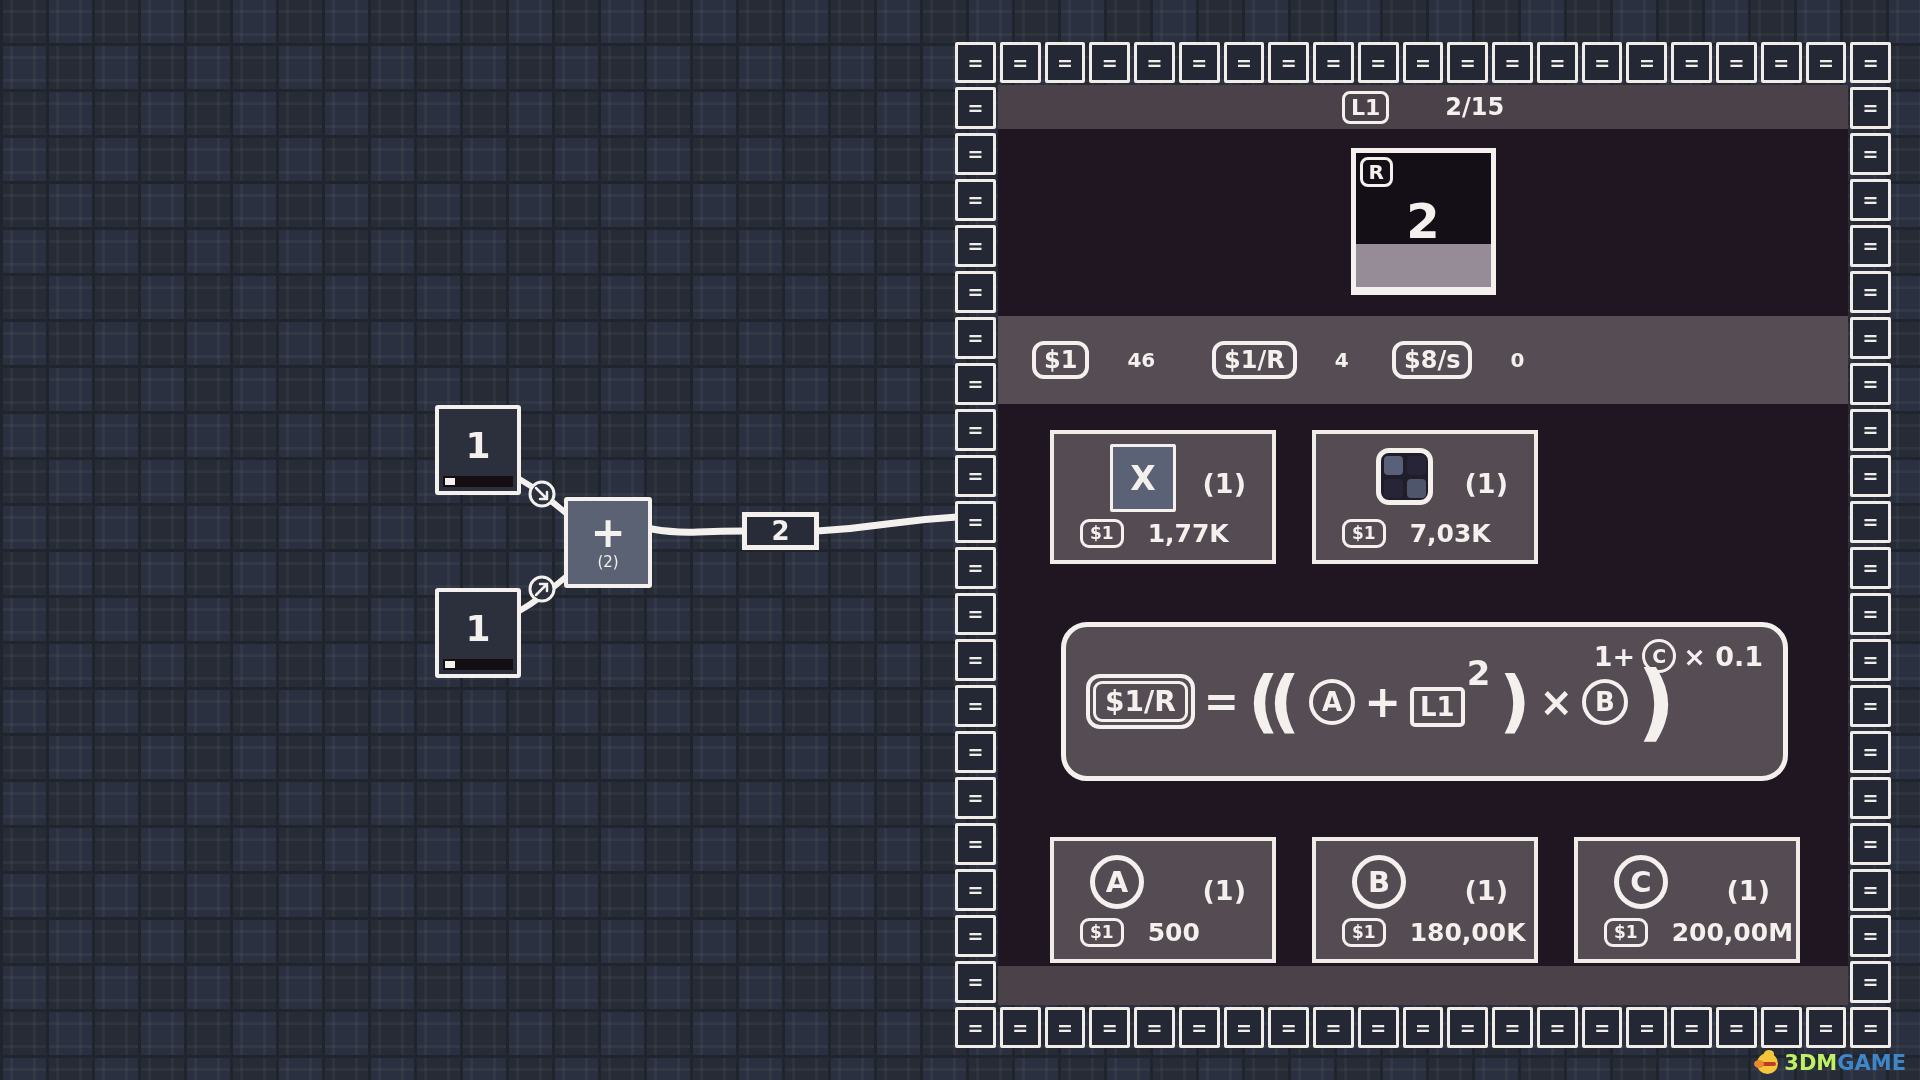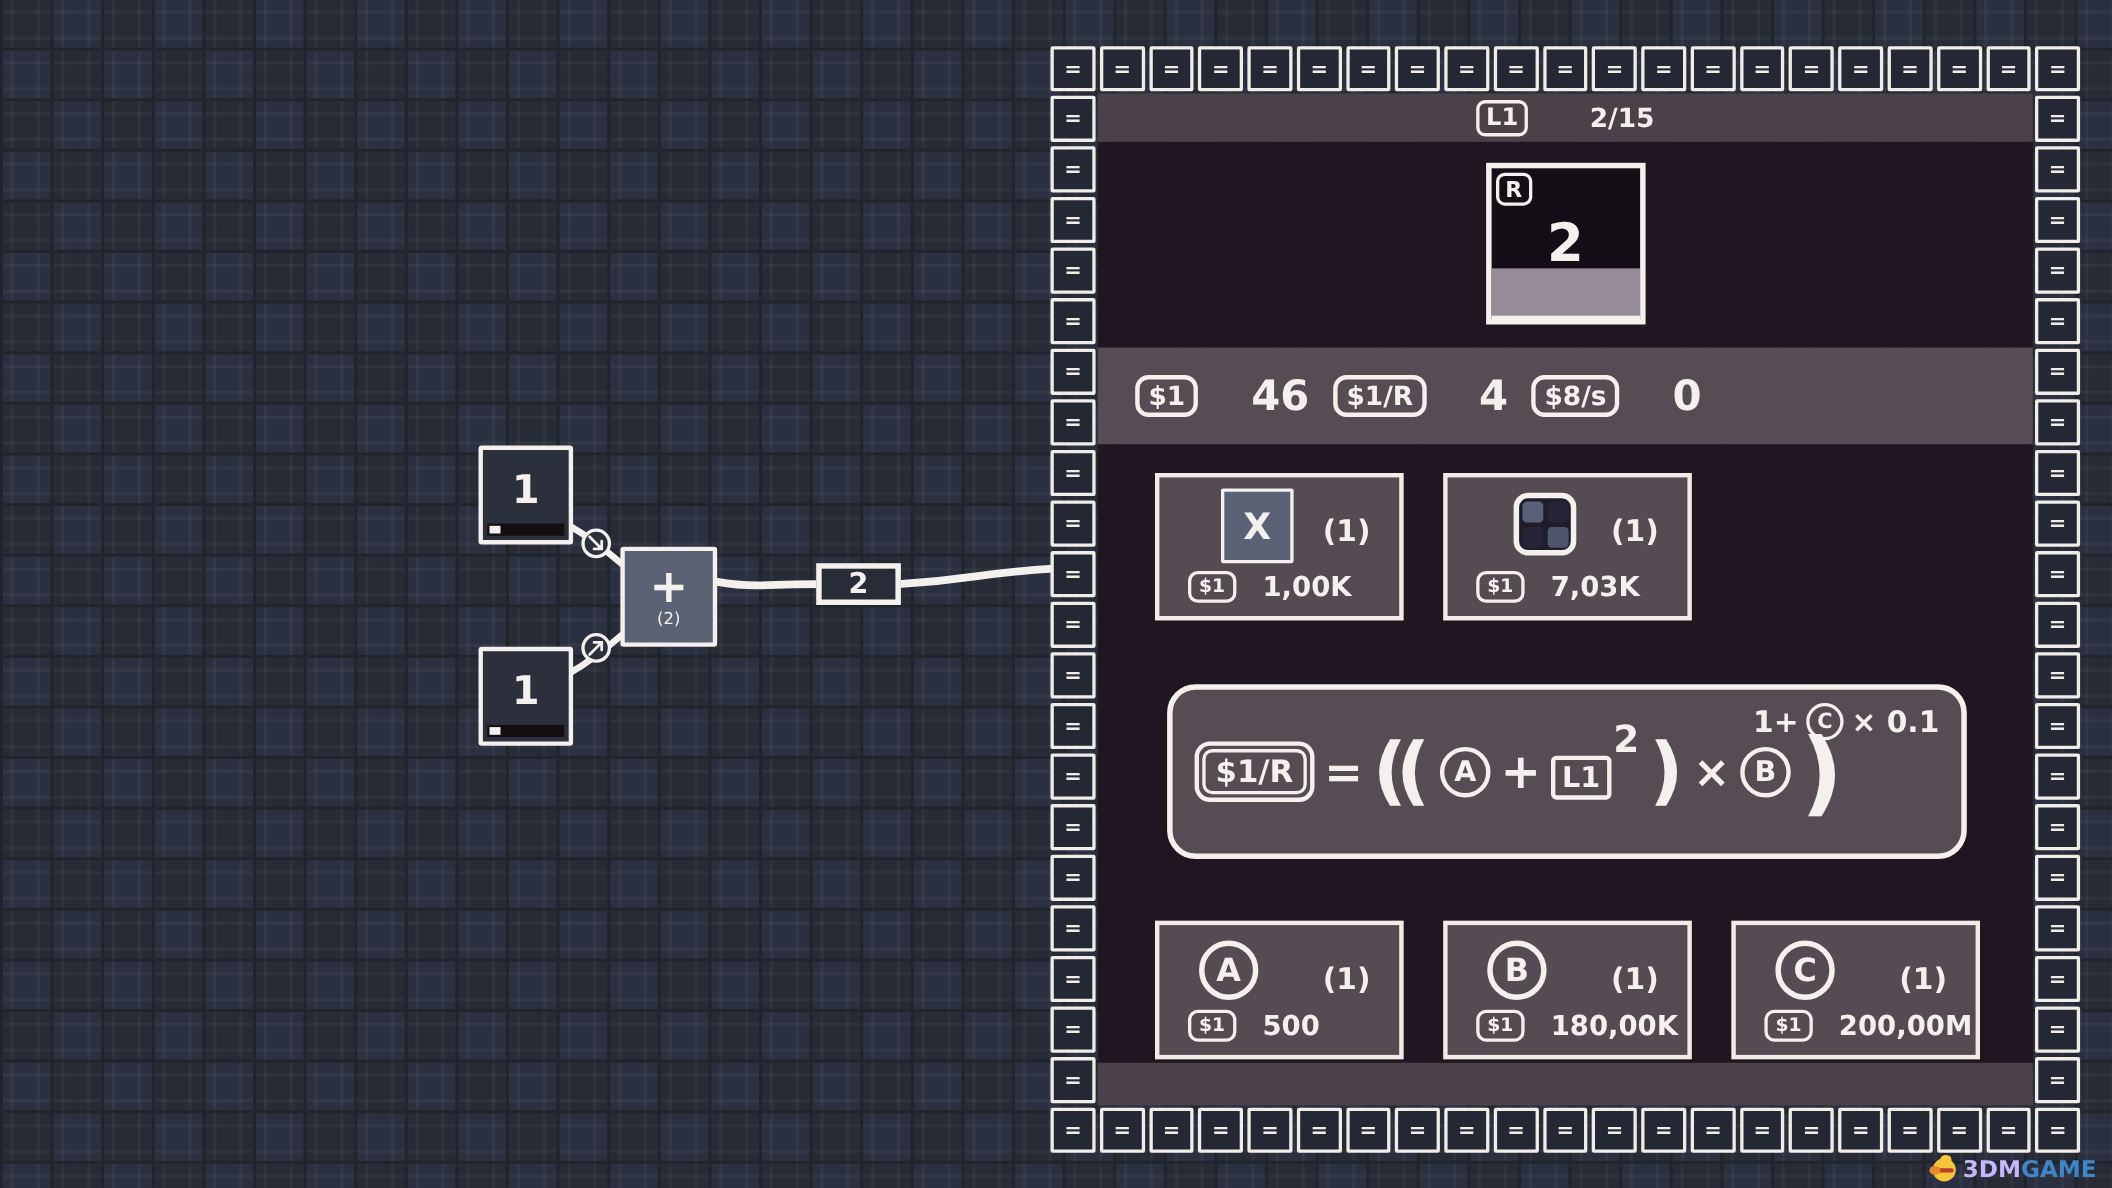--- a/index.html
+++ b/index.html
@@ -68,21 +68,21 @@
     background:#140e17; border:5px solid #f3f0ed; }
   #r-tag { position:absolute; top:4px; left:4px; border:3px solid #f3f0ed; border-radius:8px;
     font-size:20px; padding:0 6px; line-height:24px; }
   #r-val { position:absolute; top:40px; left:0; right:0; text-align:center; font-size:48px; }
   #r-progress { position:absolute; left:0; right:0; bottom:0; height:46px; background:#968c97;
     border-bottom:3px solid #f3f0ed; }
 
   
   .stat { width:180px; display:flex; align-items:center; }
   .sbadge { border:4px solid #f3f0ed; border-radius:12px; font-size:24px; padding:1px 8px; }
-  .sval { margin-left:48px; font-size:38px; }
+  .sval { margin-left:38px; font-size:20px; }
 
   
   .shop-row { position:absolute; left:52px; display:flex; gap:36px; }
   #row-upgrades { top:26px; }
   #row-vars { top:433px; }
   .shop-btn { position:relative; width:226px; height:134px; background:#554b53;
     border:4px solid #f0ede9; cursor:pointer; }
   .shop-btn.h126 { height:126px; }
   .count { position:absolute; right:26px; top:34px; font-size:27px; }
   .cost-row { position:absolute; left:26px; bottom:12px; display:flex; align-items:center; gap:24px; }
@@ -122,21 +122,21 @@
   #f-exp { position:absolute; top:12px; right:20px; display:flex; align-items:center; gap:7px; font-size:27px; }
   .f-circle.small { width:34px; height:34px; border-width:3px; font-size:19px; }
 
   
   #watermark { position:absolute; right:14px; bottom:4px; display:flex; align-items:center; font-size:21px; z-index:4; }
   #wm-bird { position:relative; width:28px; height:26px; margin-right:2px; }
   #wm-bird .body { position:absolute; left:3px; top:3px; width:21px; height:21px; background:#f5c53a; border-radius:50%; }
   #wm-bird .wing { position:absolute; left:0px; top:10px; width:10px; height:8px; background:#e8892c; border-radius:50%; }
   #wm-bird .band { position:absolute; left:6px; top:12px; width:16px; height:4px; background:#c0392b; border-radius:2px; }
   #wm-bird .head { position:absolute; left:10px; top:0px; width:10px; height:7px; background:#f5c53a; border-radius:50% 50% 0 0; }
-  .wm-orange { color:#c4b5fd; }
+  .wm-orange { color:#bef264; }
   .wm-blue { color:#3f86c8; }
 </style>
 </head>
 <body>
 
 <svg id="wires" width="1920" height="1080">
   <path d="M516,477 q14,8 26,17 t25,20" stroke="#f3f0ed" stroke-width="6" fill="none" stroke-linecap="round"></path>
   <path d="M516,613 q14,-8 26,-17 t25,-20" stroke="#f3f0ed" stroke-width="6" fill="none" stroke-linecap="round"></path>
   <path d="M652,529 q22,4 46,3 t46,-1" stroke="#f3f0ed" stroke-width="7" fill="none" stroke-linecap="round"></path>
   <path d="M817,531 q35,-2 70,-7 t70,-7" stroke="#f3f0ed" stroke-width="7" fill="none" stroke-linecap="round"></path>
@@ -455,21 +455,21 @@
       </div>
     </div>
 
     <div id="p-main" class="darksec">
       <div class="shop-row" id="row-upgrades">
         <div class="shop-btn">
           <span class="x-tile">X</span>
           <span class="count">(1)</span>
           <div class="cost-row">
             <span class="cur-badge">$1</span>
-            <span class="cost">1,00K</span>
+            <span class="cost">1,77K</span>
           </div>
         </div>
         <div class="shop-btn">
           <span class="grid-tile">
             <span class="gs-a"></span>
               <span class="gs-b"></span>
               <span class="gs-c"></span>
               <span class="gs-d"></span>
           </span>
           <span class="count">(1)</span>

